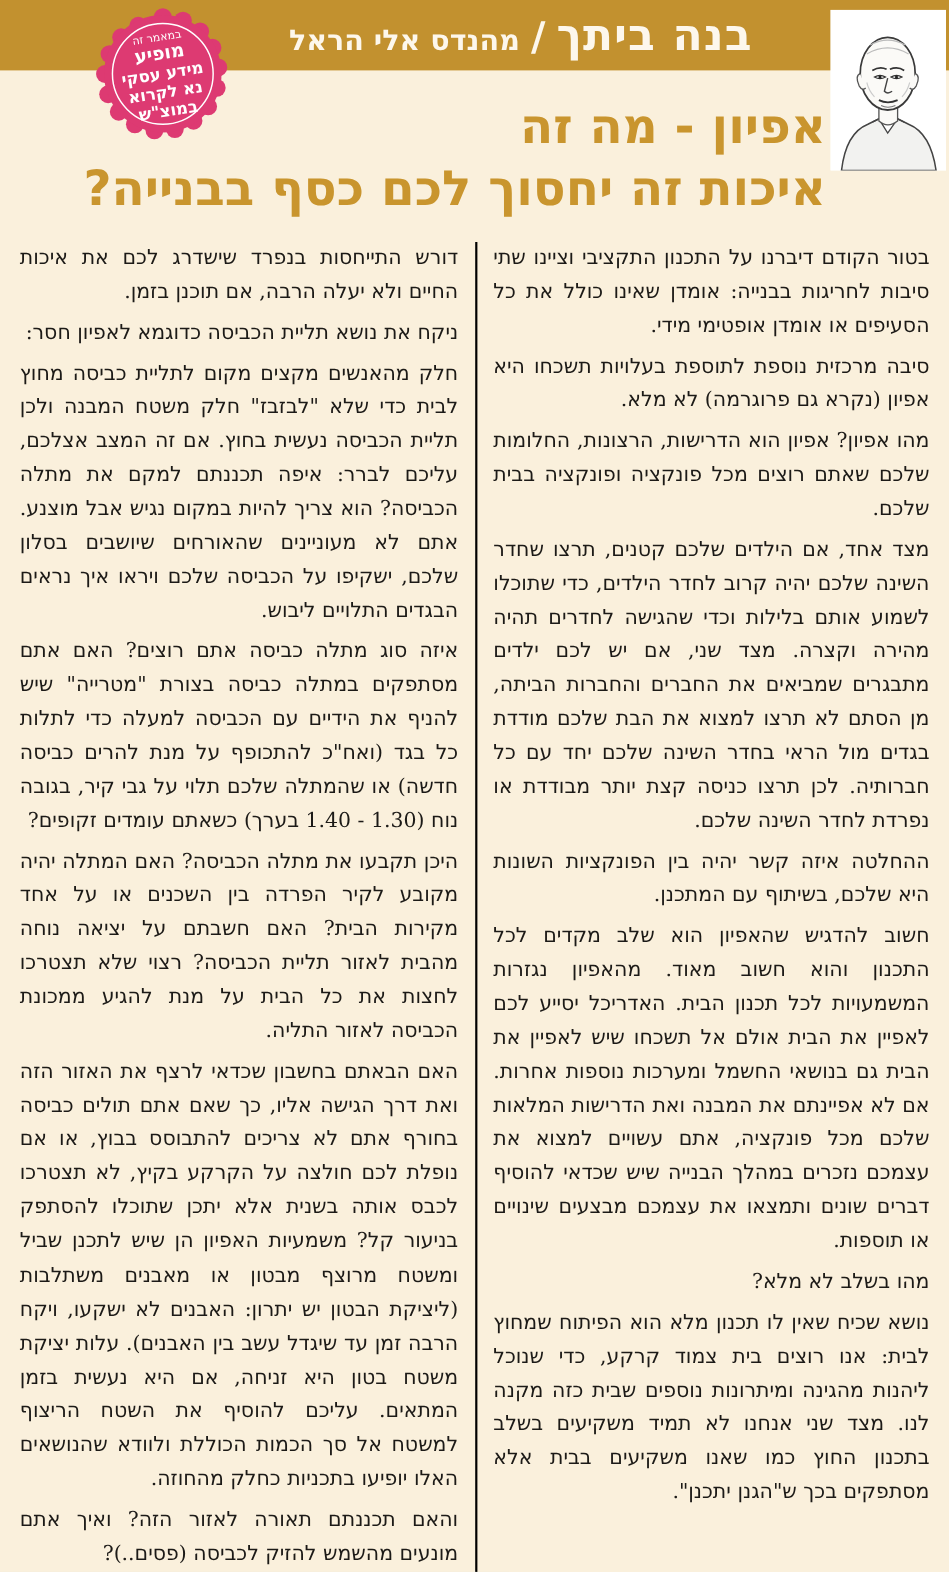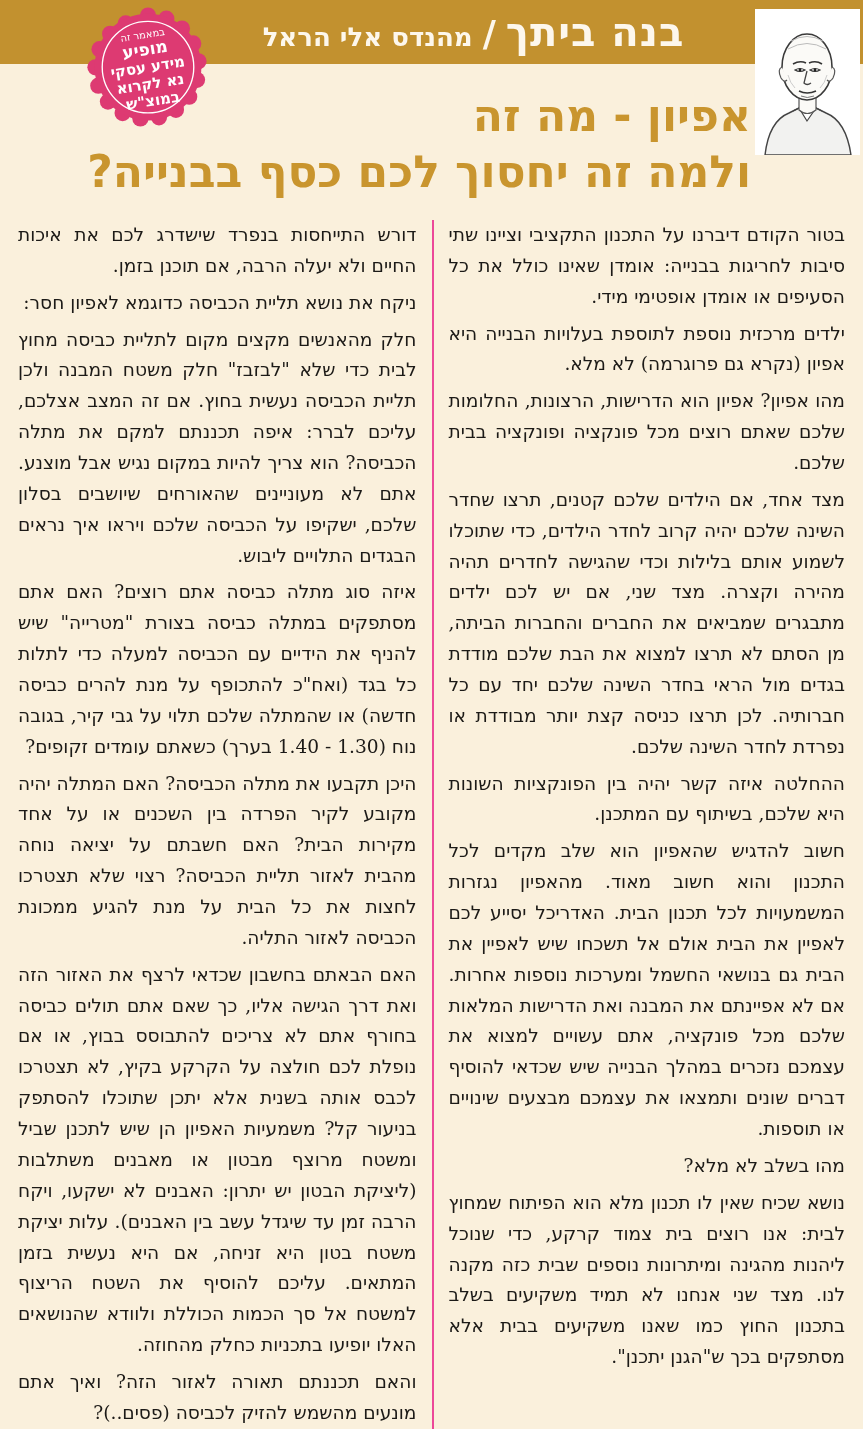--- a/index.html
+++ b/index.html
@@ -80,21 +80,21 @@
     position:absolute; top:220px; right:18px; left:18px; bottom:0;
     display:flex;
   }
   .col {
     width:50%;
     font-size:18.6px;
     line-height:1.66;
     text-align:justify;
   }
   .col p { margin-bottom:6px; }
-  .col-right { padding-left:15px; border-left:2px solid #ec4899; }
+  .col-right { padding-left:15px; border-left:2px solid #000000; }
   .col-left  { padding-right:15px; display:flex; flex-direction:column; padding-bottom:6px; }
 </style>
 </head>
 <body>
 
 <div class="page">
 
   <div class="masthead">
     <span class="title">בנה ביתך</span><span class="sep">/</span><span class="author">מהנדס אלי הראל</span>
   </div>
@@ -158,28 +158,28 @@
       <div class="b1">במאמר זה</div>
       <div class="b2">מופיע</div>
       <div class="b3">מידע עסקי</div>
       <div class="b4">נא לקרוא</div>
       <div class="b5">במוצ"ש</div>
     </div>
   </div>
 
   <div class="headline">
     <div>אפיון - מה זה</div>
-    <div>ולמה זה יחסוך לכם כסף בבנייה?</div>
+    <div>איכות זה יחסוך לכם כסף בבנייה?</div>
   </div>
 
   <div class="columns">
 
     <div class="col col-right">
       <p>בטור הקודם דיברנו על התכנון התקציבי וציינו שתי סיבות לחריגות בבנייה: אומדן שאינו כולל את כל הסעיפים או אומדן אופטימי מידי.</p>
-      <p>ילדים מרכזית נוספת לתוספת בעלויות הבנייה היא אפיון (נקרא גם פרוגרמה) לא מלא.</p>
+      <p>סיבה מרכזית נוספת לתוספת בעלויות תשכחו היא אפיון (נקרא גם פרוגרמה) לא מלא.</p>
       <p>מהו אפיון? אפיון הוא הדרישות, הרצונות, החלומות שלכם שאתם רוצים מכל פונקציה ופונקציה בבית שלכם.</p>
       <p>מצד אחד, אם הילדים שלכם קטנים, תרצו שחדר השינה שלכם יהיה קרוב לחדר הילדים, כדי שתוכלו לשמוע אותם בלילות וכדי שהגישה לחדרים תהיה מהירה וקצרה. מצד שני, אם יש לכם ילדים מתבגרים שמביאים את החברים והחברות הביתה, מן הסתם לא תרצו למצוא את הבת שלכם מודדת בגדים מול הראי בחדר השינה שלכם יחד עם כל חברותיה. לכן תרצו כניסה קצת יותר מבודדת או נפרדת לחדר השינה שלכם.</p>
       <p>ההחלטה איזה קשר יהיה בין הפונקציות השונות היא שלכם, בשיתוף עם המתכנן.</p>
       <p>חשוב להדגיש שהאפיון הוא שלב מקדים לכל התכנון והוא חשוב מאוד. מהאפיון נגזרות המשמעויות לכל תכנון הבית. האדריכל יסייע לכם לאפיין את הבית אולם אל תשכחו שיש לאפיין את הבית גם בנושאי החשמל ומערכות נוספות אחרות. אם לא אפיינתם את המבנה ואת הדרישות המלאות שלכם מכל פונקציה, אתם עשויים למצוא את עצמכם נזכרים במהלך הבנייה שיש שכדאי להוסיף דברים שונים ותמצאו את עצמכם מבצעים שינויים או תוספות.</p>
       <p>מהו בשלב לא מלא?</p>
       <p>נושא שכיח שאין לו תכנון מלא הוא הפיתוח שמחוץ לבית: אנו רוצים בית צמוד קרקע, כדי שנוכל ליהנות מהגינה ומיתרונות נוספים שבית כזה מקנה לנו. מצד שני אנחנו לא תמיד משקיעים בשלב בתכנון החוץ כמו שאנו משקיעים בבית אלא מסתפקים בכך ש"הגנן יתכנן".</p>
 
     </div>
 
     <div class="col col-left">

